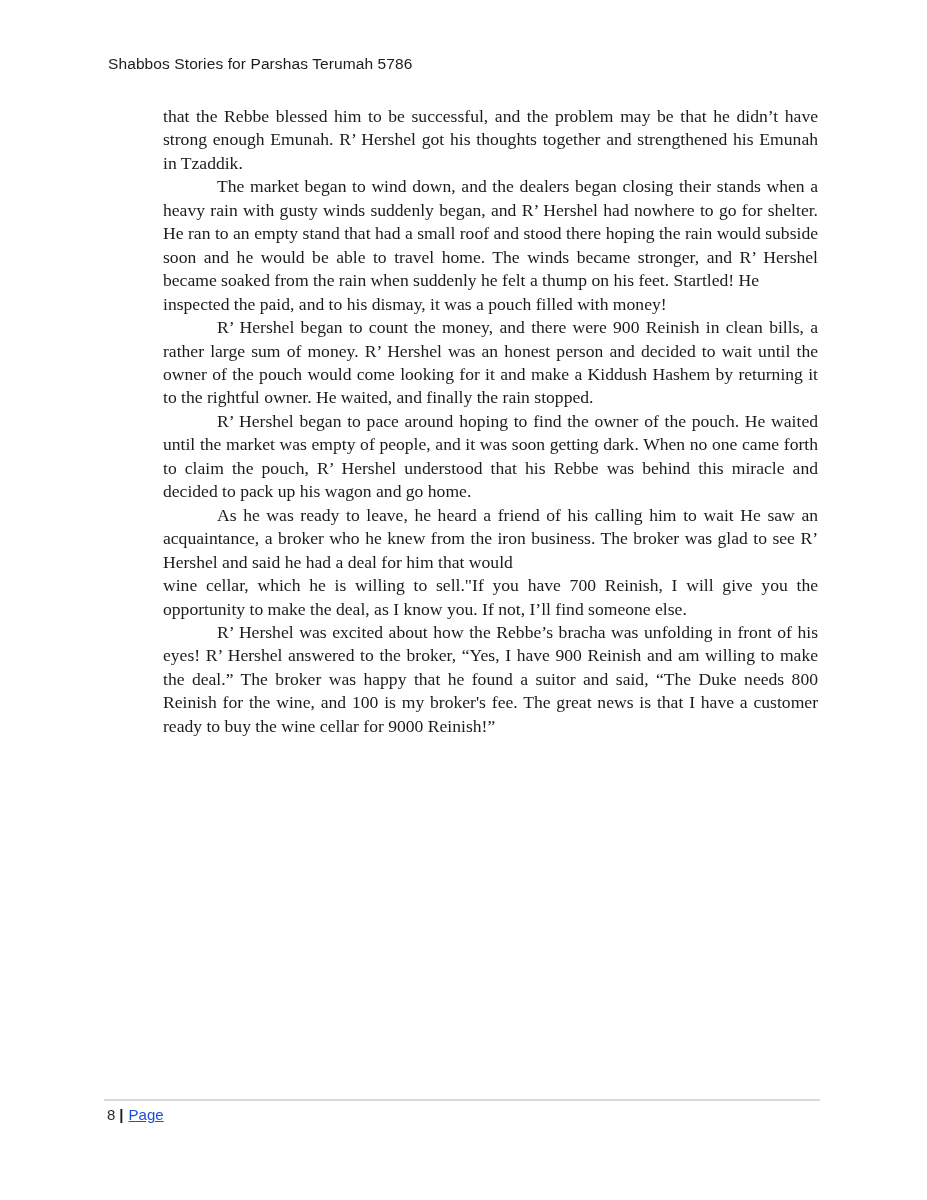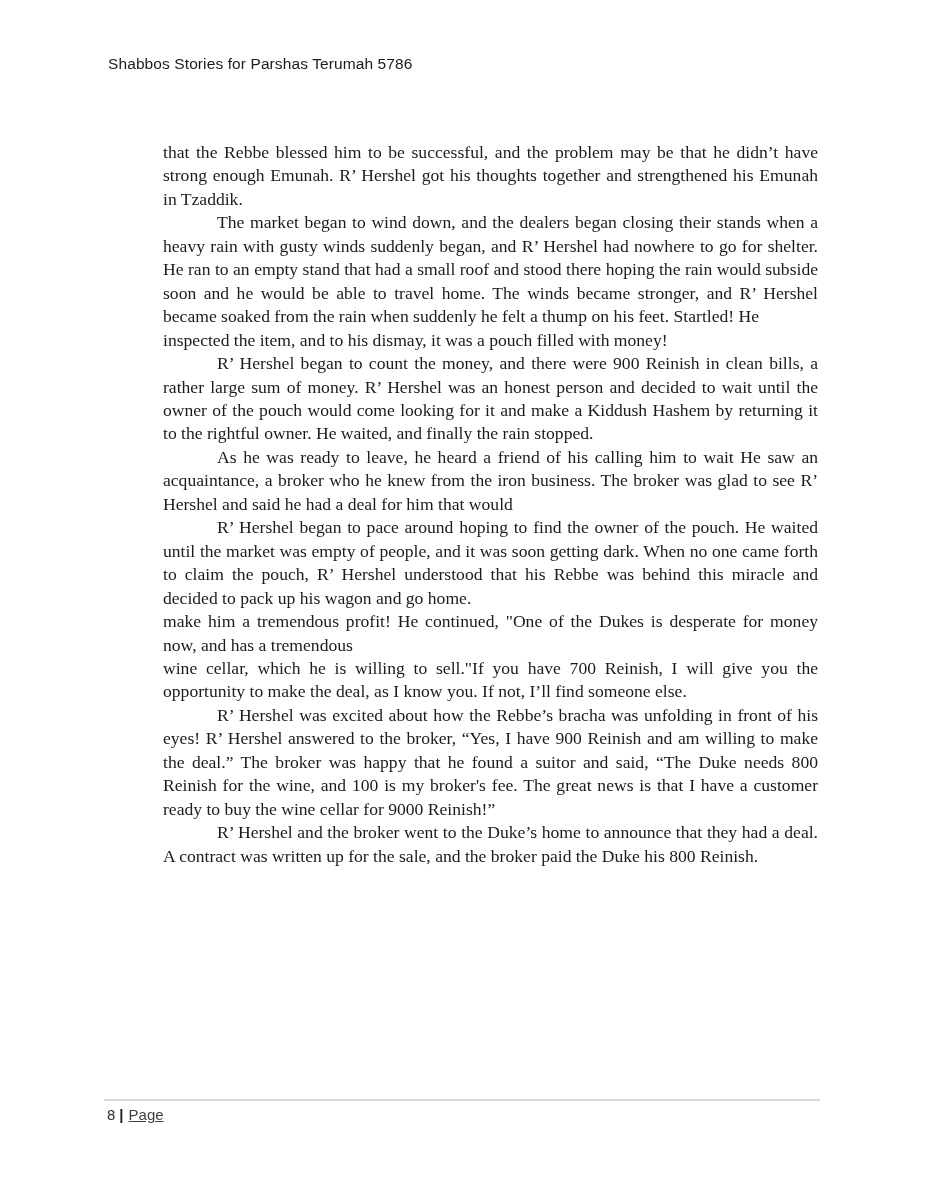--- a/index.html
+++ b/index.html
@@ -27,21 +27,20 @@
   }
   .doc-body {
     position: absolute;
     left: 163px;
     top: 105px;
     width: 655px;
     font-family: "Liberation Serif", serif;
     font-size: 17.6px;
     line-height: 23.45px;
     color: #1b1b1b;
-    margin-top: 36px;
   }
   .para {
     margin: 0;
     text-align: justify;
     text-indent: 0;
   }
   .para.indent {
     text-indent: 54px;
   }
   .footer-rule {
@@ -60,42 +59,40 @@
     font-size: 15px;
     color: #2b2b2b;
     white-space: nowrap;
   }
   .doc-footer .pipe {
     font-weight: bold;
     color: #1c1c1c;
     margin: 0 5px 0 4px;
   }
   .doc-footer .page-label {
-    color: #404040;
+    color: #1d4ed8;
     text-decoration: underline;
   }
 </style>
 </head>
 <body>
 
 <div class="page">
 
   <div class="doc-header">Shabbos Stories for Parshas Terumah 5786</div>
 
   <div class="doc-body">
       <p class="para">that the Rebbe blessed him to be successful, and the problem may be that he didn’t have strong enough Emunah. R’ Hershel got his thoughts together and strengthened his Emunah in Tzaddik.</p>
       <p class="para indent">The market began to wind down, and the dealers began closing their stands when a heavy rain with gusty winds suddenly began, and R’ Hershel had nowhere to go for shelter. He ran to an empty stand that had a small roof and stood there hoping the rain would subside soon and he would be able to travel home. The winds became stronger, and R’ Hershel became soaked from the rain when suddenly he felt a thump on his feet. Startled! He</p>
-      <p class="para">inspected the item, and to his dismay, it was a pouch filled with money!</p>
+      <p class="para">inspected the paid, and to his dismay, it was a pouch filled with money!</p>
       <p class="para indent">R’ Hershel began to count the money, and there were 900 Reinish in clean bills, a rather large sum of money. R’ Hershel was an honest person and decided to wait until the owner of the pouch would come looking for it and make a Kiddush Hashem by returning it to the rightful owner. He waited, and finally the rain stopped.</p>
+      <p class="para indent">R’ Hershel began to pace around hoping to find the owner of the pouch. He waited until the market was empty of people, and it was soon getting dark. When no one came forth to claim the pouch, R’ Hershel understood that his Rebbe was behind this miracle and decided to pack up his wagon and go home.</p>
       <p class="para indent">As he was ready to leave, he heard a friend of his calling him to wait He saw an acquaintance, a broker who he knew from the iron business. The broker was glad to see R’ Hershel and said he had a deal for him that would</p>
-      <p class="para indent">R’ Hershel began to pace around hoping to find the owner of the pouch. He waited until the market was empty of people, and it was soon getting dark. When no one came forth to claim the pouch, R’ Hershel understood that his Rebbe was behind this miracle and decided to pack up his wagon and go home.</p>
-      <p class="para">make him a tremendous profit! He continued, "One of the Dukes is desperate for money now, and has a tremendous</p>
       <p class="para">wine cellar, which he is willing to sell."If you have 700 Reinish, I will give you the opportunity to make the deal, as I know you. If not, I’ll find someone else.</p>
       <p class="para indent">R’ Hershel was excited about how the Rebbe’s bracha was unfolding in front of his eyes! R’ Hershel answered to the broker, “Yes, I have 900 Reinish and am willing to make the deal.” The broker was happy that he found a suitor and said, “The Duke needs 800 Reinish for the wine, and 100 is my broker's fee. The great news is that I have a customer ready to buy the wine cellar for 9000 Reinish!”</p>
-      <p class="para indent">R’ Hershel and the broker went to the Duke’s home to announce that they had a deal. A contract was written up for the sale, and the broker paid the Duke his 800 Reinish.</p>
     </div>
 
   <div class="footer-rule"></div>
 
   <div class="doc-footer">
     <span>8</span><span class="pipe">|</span><span class="page-label">Page</span>
   </div>
 
 </div>
 

